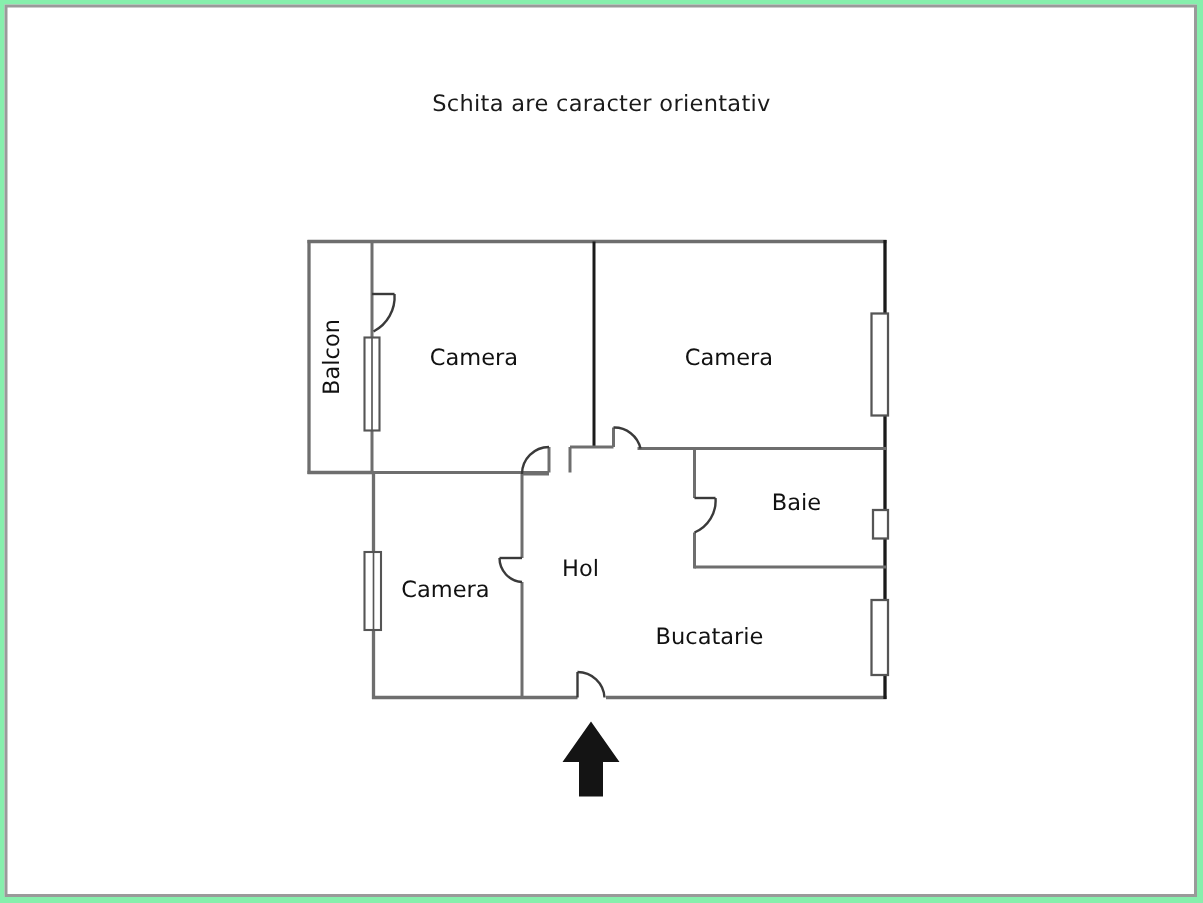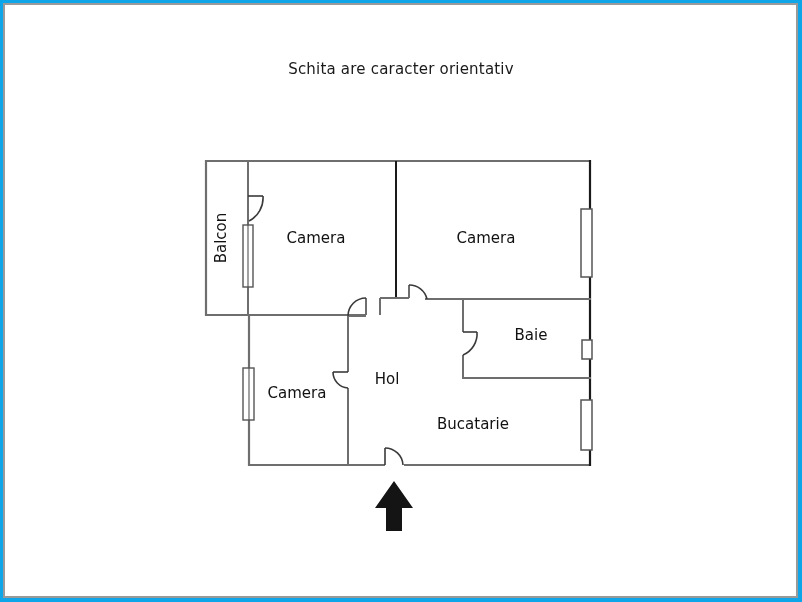--- a/index.html
+++ b/index.html
@@ -10,21 +10,21 @@
   body {
     width: 802px;
     height: 602px;
     font-family: "DejaVu Sans", "Liberation Sans", sans-serif;
     overflow: hidden;
   }
   #page {
     position: relative;
     width: 802px;
     height: 602px;
-    background: #0ea5e9;
+    background: #86efac;
     box-sizing: border-box;
   }
   #outer-frame {
     position: absolute;
     left: 3px;
     top: 3px;
     width: 795px;
     height: 595px;
     border: 2px solid #9a9a9a;
     box-sizing: border-box;

